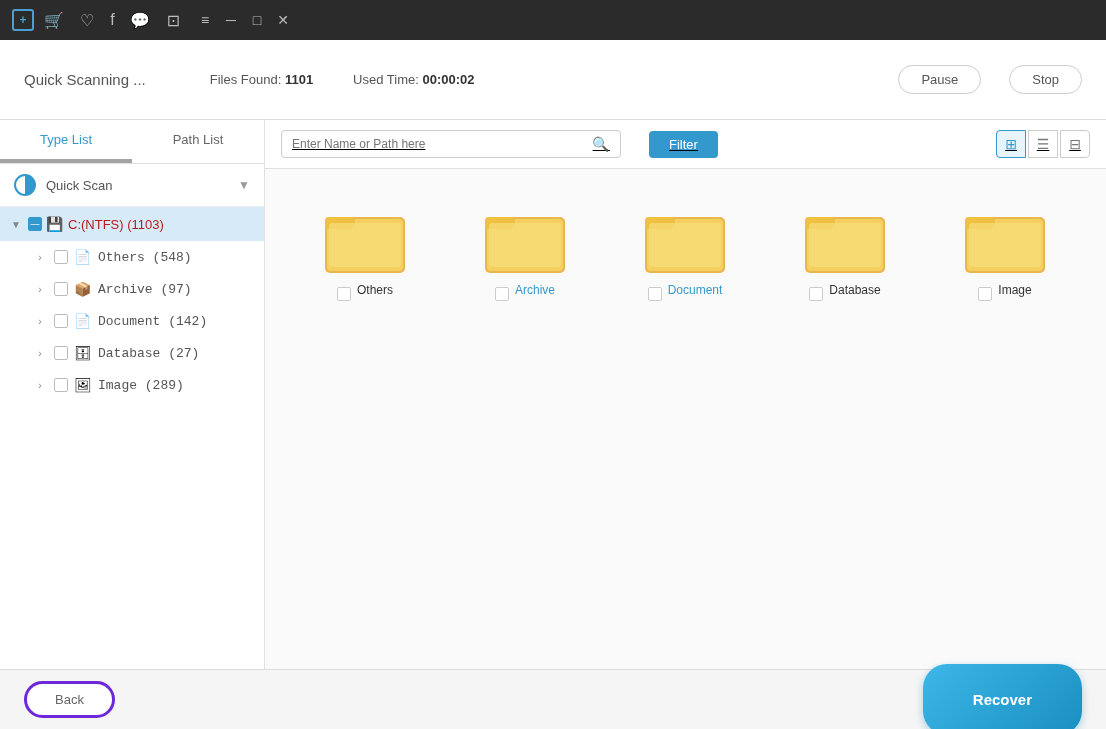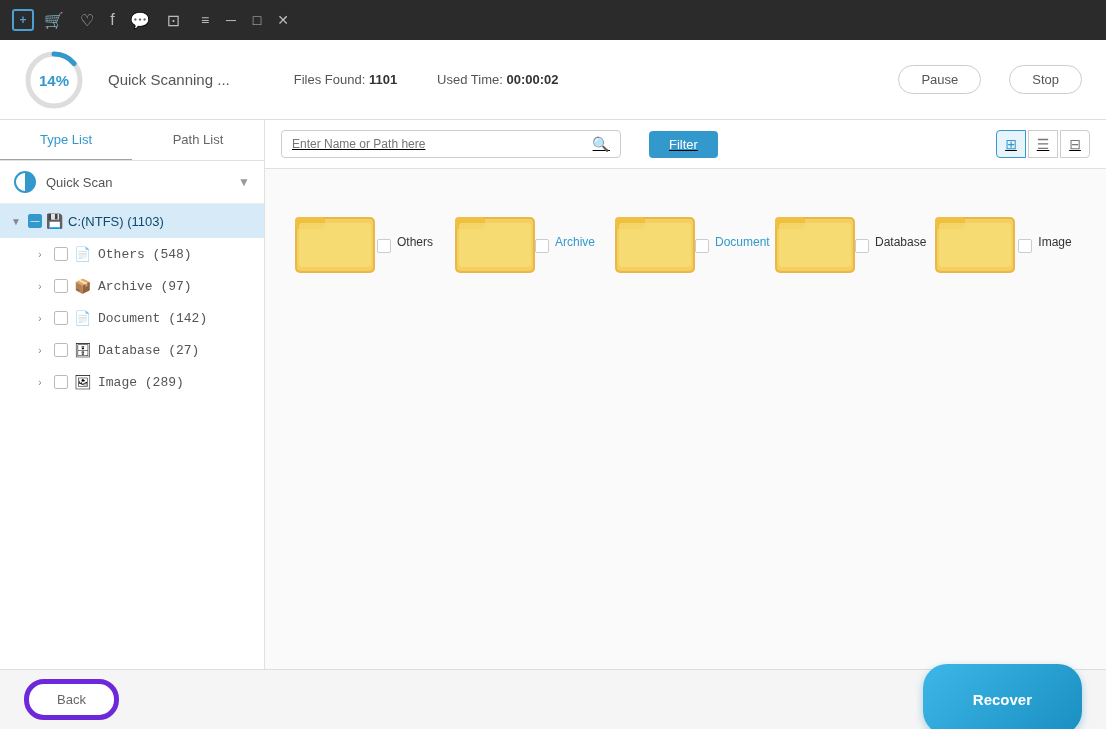--- a/index.html
+++ b/index.html
@@ -89,21 +89,21 @@
     .sidebar-tab {
       flex: 1;
       text-align: center;
       padding: 12px 0;
       font-size: 13px;
       cursor: pointer;
       color: #666;
     }
     .sidebar-tab.active {
       color: #3399cc;
-      border-bottom: 1px solid #a3a3a3;
+      border-bottom: 4px solid #a3a3a3;
     }
     .sidebar-scan-type {
       display: flex;
       align-items: center;
       padding: 10px 14px;
       border-bottom: 1px solid #eee;
       cursor: pointer;
     }
     .sidebar-scan-type .moon-icon {
       width: 22px; height: 22px;
@@ -127,21 +127,21 @@
     }
     .tree-item.selected { background: #d6eaf8; }
     .tree-expand { width: 16px; height: 16px; display: flex; align-items: center; justify-content: center; color: #888; font-size: 10px; flex-shrink: 0; }
     .tree-checkbox {
       width: 14px; height: 14px; border: 1px solid #bbb; border-radius: 2px; flex-shrink: 0; background: #fff;
       display: flex; align-items: center; justify-content: center;
     }
     .tree-checkbox.indeterminate { background: #3399cc; border-color: #3399cc; }
     .tree-checkbox.indeterminate::after { content: '—'; color: #fff; font-size: 9px; line-height: 1; }
     .tree-icon { width: 18px; height: 18px; flex-shrink: 0; display: flex; align-items: center; justify-content: center; font-size: 14px; }
-    .tree-label { font-size: 13px; color: #0c4a6e; }
+    .tree-label { font-size: 13px; color: #b91c1c; }
     .tree-label.normal { color: #555; font-family: Liberation Mono, monospace; }
 
     .tree-child {
       display: flex;
       align-items: center;
       padding: 7px 12px 7px 32px;
       cursor: pointer;
       gap: 6px;
     }
 
@@ -198,21 +198,21 @@
       flex-wrap: wrap;
       align-content: flex-start;
       gap: 0;
       padding: 20px 20px;
       overflow-y: auto;
     }
 
     .file-item {
       width: 160px;
       display: flex;
-      flex-direction: row;
+      flex-direction: column;
       align-items: center;
       padding: 16px 10px 10px;
       cursor: pointer;
     }
 
     .folder-icon {
       width: 80px; height: 70px;
       position: relative;
     }
     .file-checkbox {
@@ -239,21 +239,21 @@
       height: 60px;
       background: #f5f5f5;
       border-top: 1px solid #ddd;
       display: flex;
       align-items: center;
       padding: 0 24px;
       justify-content: space-between;
       flex-shrink: 0;
     }
     .btn-back {
-      border: 5px solid #6d28d9; background: #fff;
+      border: 3px solid #6d28d9; background: #fff;
       padding: 8px 28px; border-radius: 20px;
       font-size: 13px; color: #666; cursor: pointer;
     }
     .btn-recover {
       background: linear-gradient(135deg, #3db6e8, #1a8fc1);
       color: #fff; border: none;
       padding: 27px 50px; border-radius: 24px;
       font-size: 15px; font-weight: 600; cursor: pointer;
       box-shadow: 0 3px 8px rgba(50,150,200,0.4);
     }
@@ -274,27 +274,20 @@
   </div>
   <div class="titlebar-controls">
     <span class="titlebar-ctrl">≡</span>
     <span class="titlebar-ctrl">─</span>
     <span class="titlebar-ctrl">□</span>
     <span class="titlebar-ctrl">✕</span>
   </div>
 </div>
 
 <div class="progress-bar">
-  <div class="progress-circle">
-    <svg width="60" height="60" viewBox="0 0 60 60">
-      <circle cx="30" cy="30" r="26" fill="none" stroke="#ddd" stroke-width="5"></circle>
-      <circle cx="30" cy="30" r="26" fill="none" stroke="#3399cc" stroke-width="5" stroke-dasharray="163.4" stroke-dashoffset="140.5" stroke-linecap="round"></circle>
-    </svg>
-    <div class="progress-pct">14%</div>
-  </div>
   <div class="progress-label">Quick Scanning ...</div>
   <div class="progress-stats">
     <div class="progress-stat">
       <span>Files Found:</span>
       <strong>1101</strong>
     </div>
     <div class="progress-stat">
       <span>Used Time:</span>
       <strong>00:00:02</strong>
     </div>

